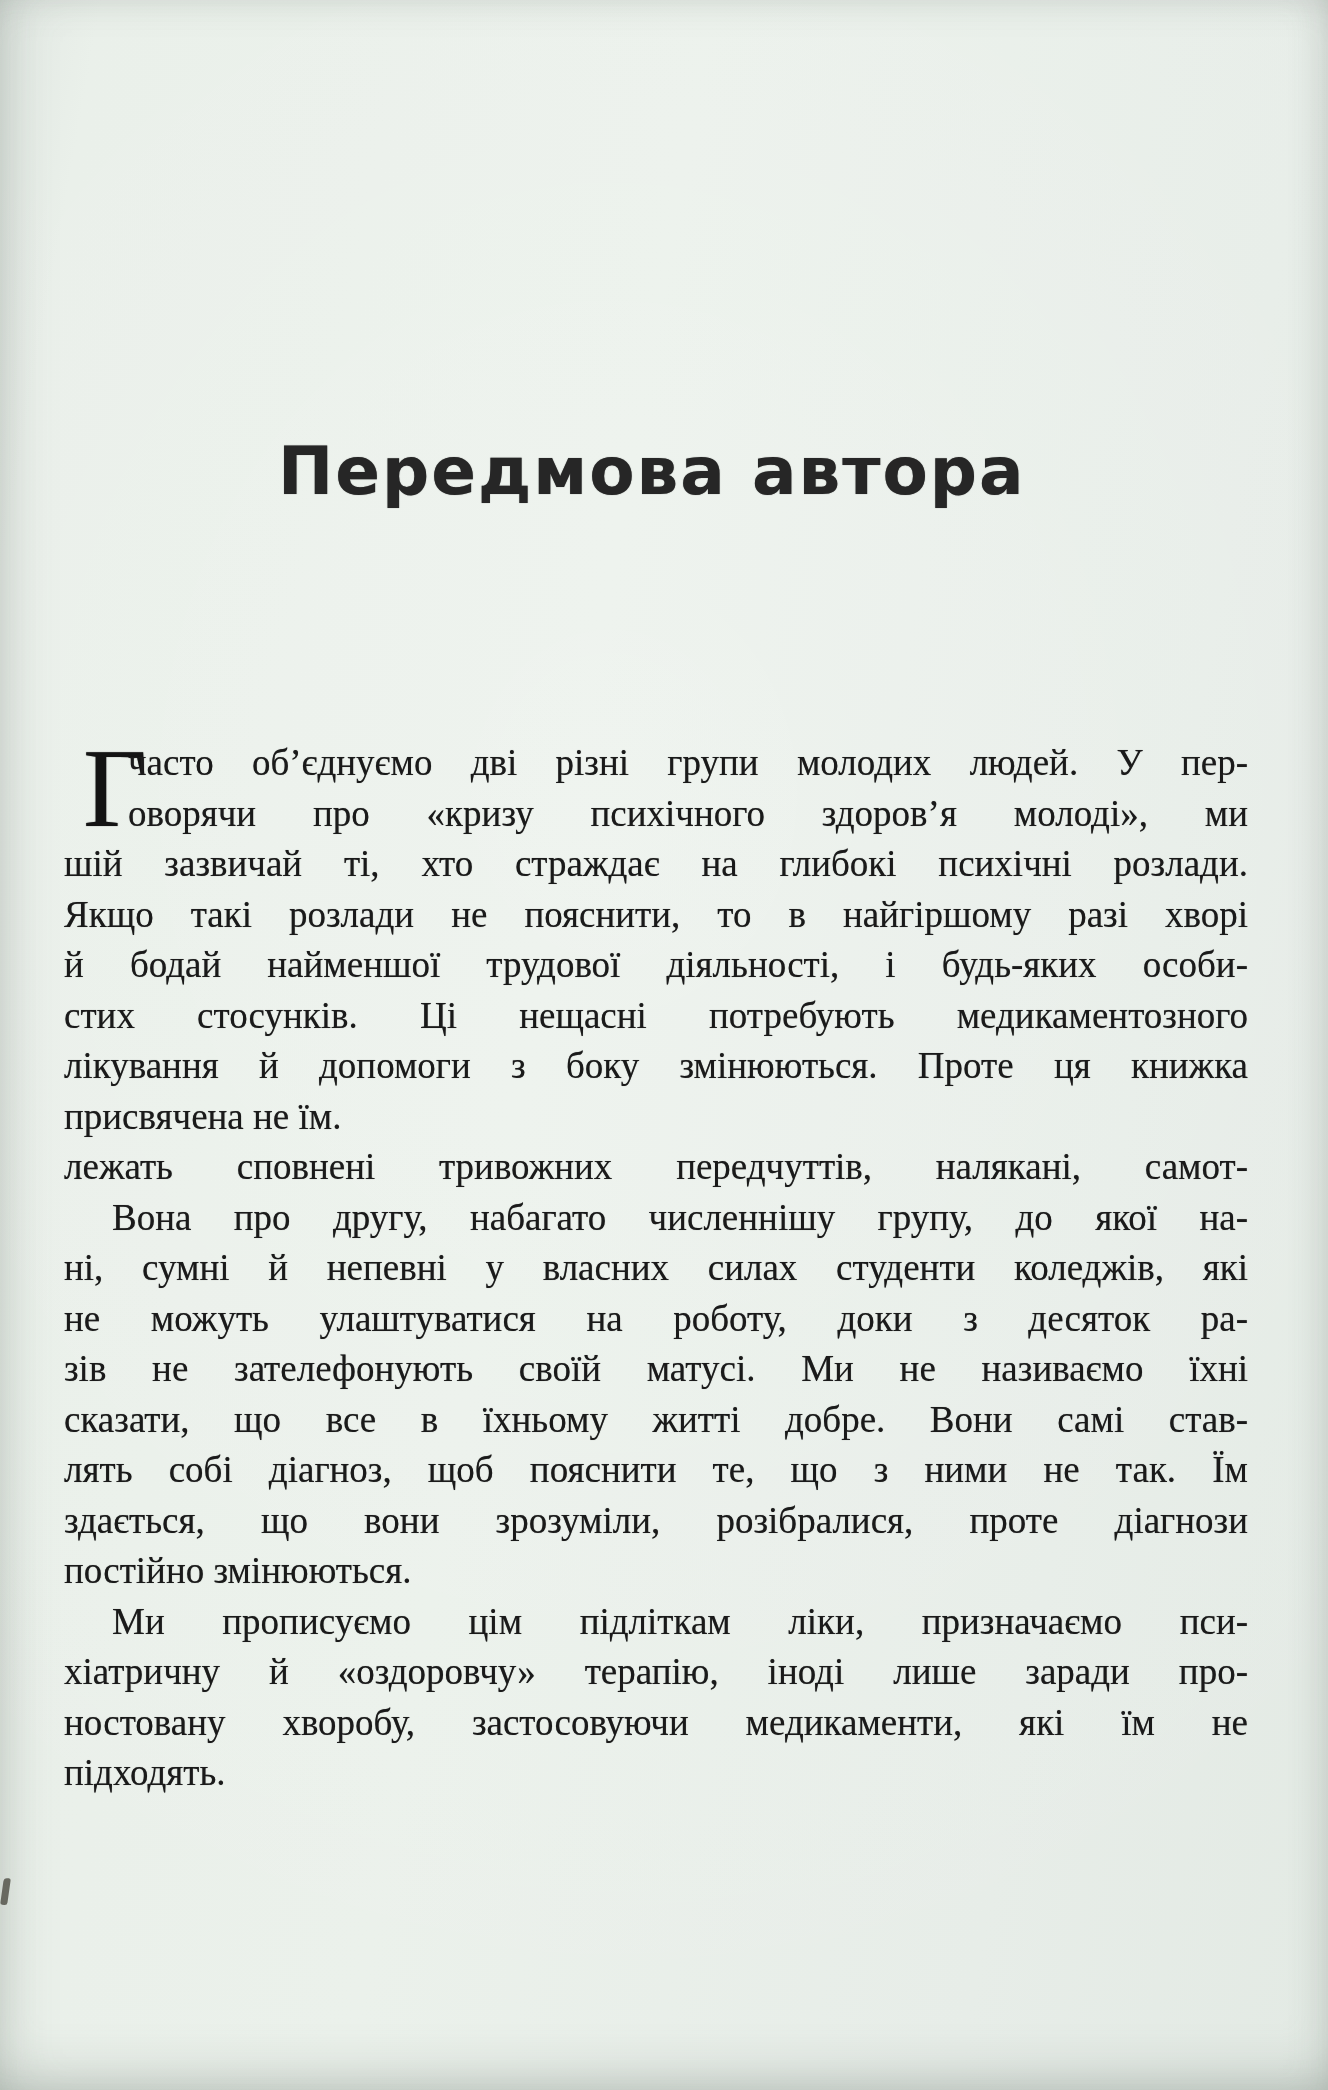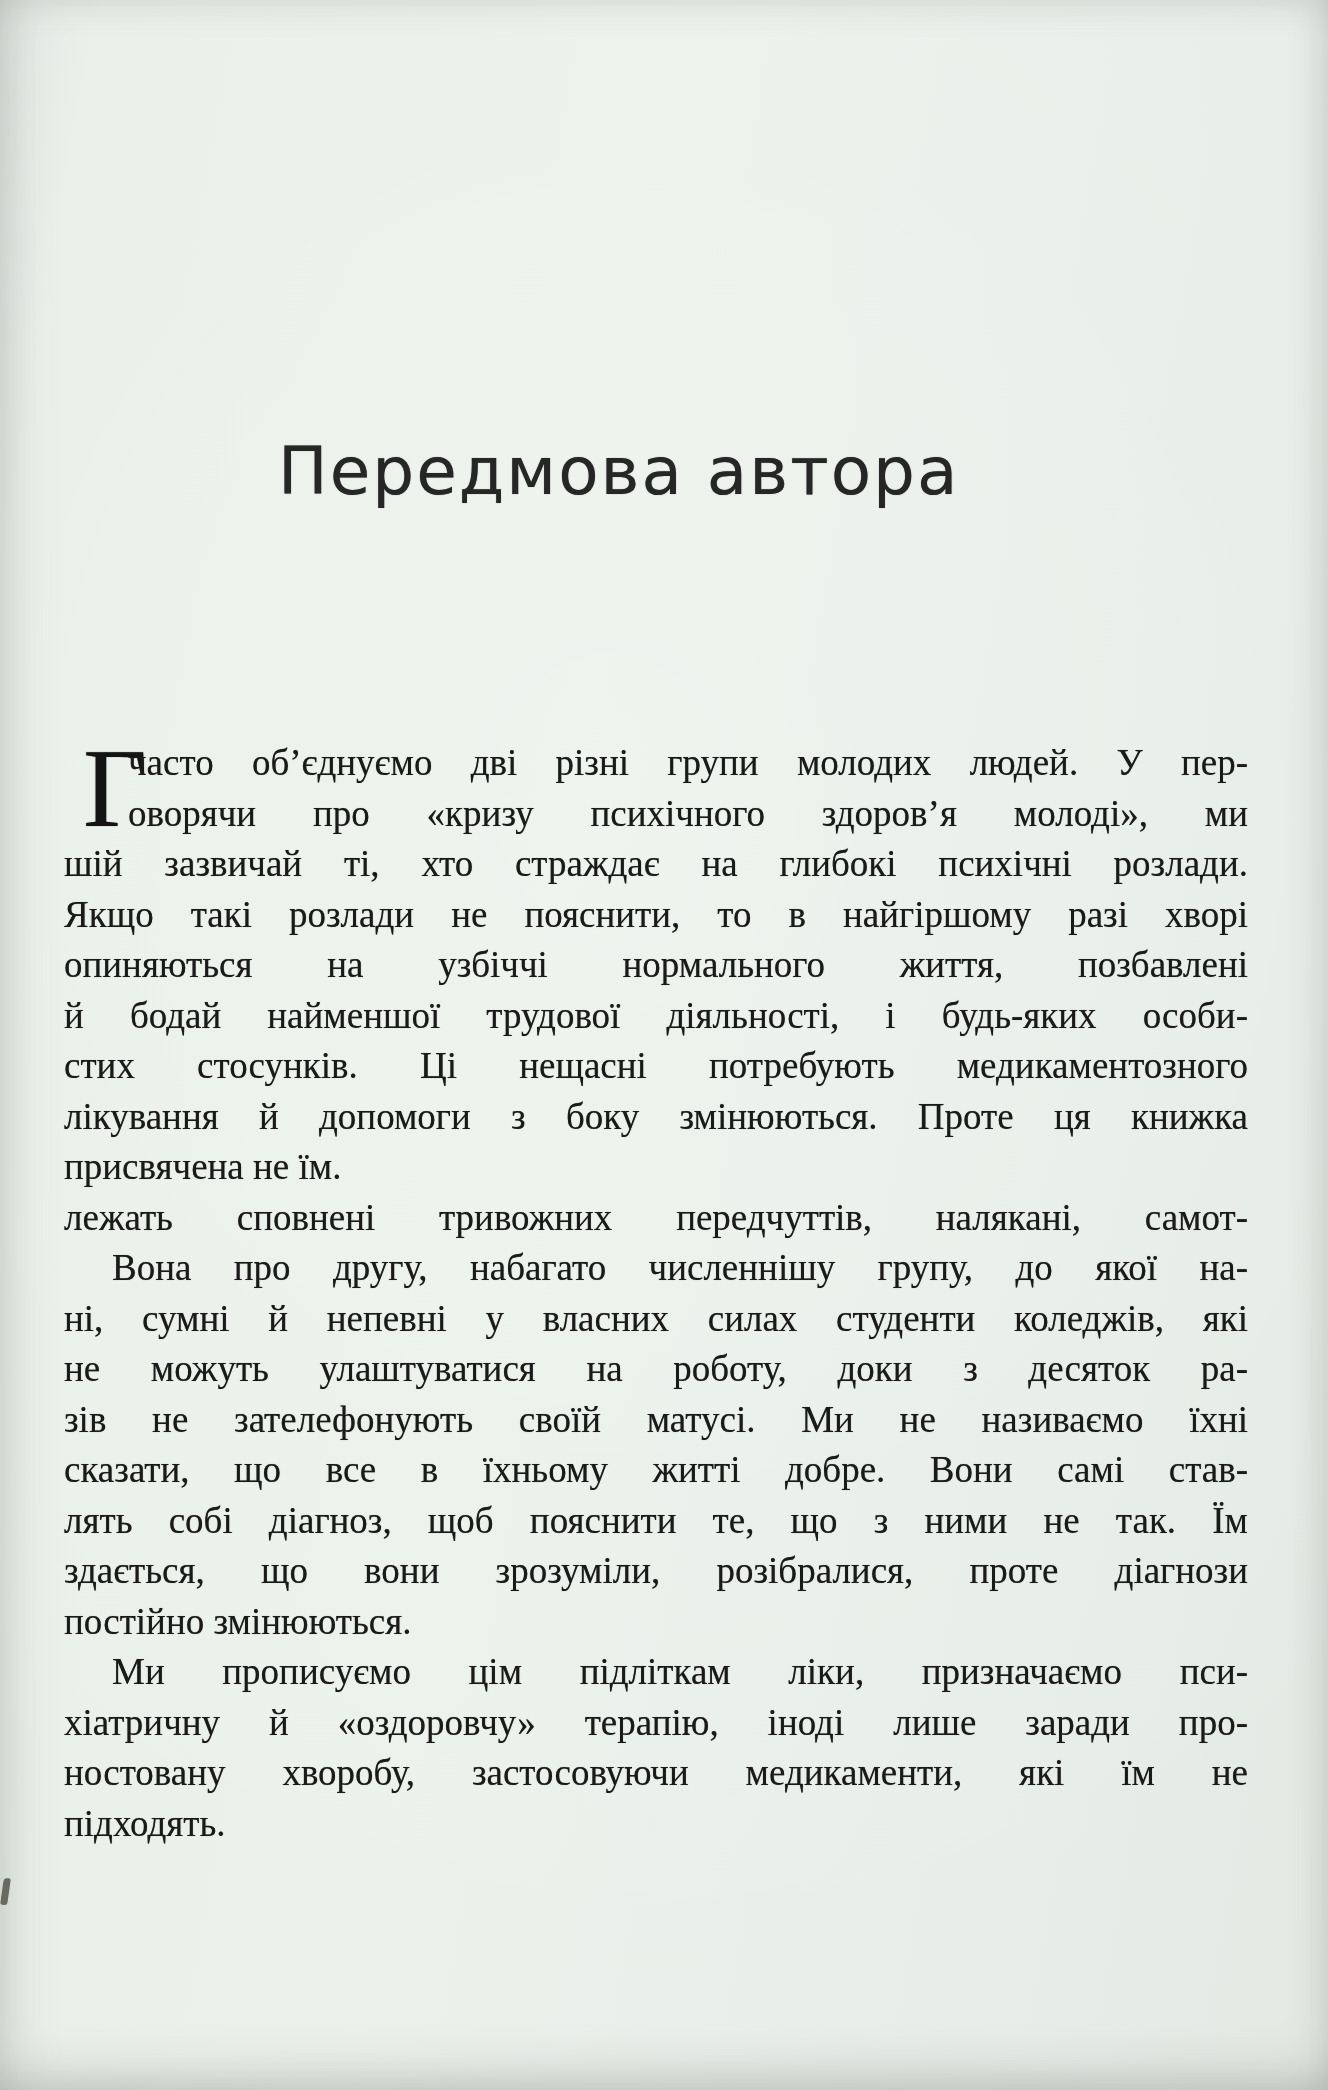--- a/index.html
+++ b/index.html
@@ -18,21 +18,21 @@
     overflow:hidden;
     font-family:"Liberation Serif", serif;
     color:#1a1a1a;
   }
   .title{
     position:absolute;
     left:278px; top:436px;
     font-family:"DejaVu Sans", sans-serif;
     font-size:66px;
     line-height:72px;
-    font-weight:normal;
+    font-weight:bold;
     letter-spacing:2px;
     color:#262626;
     white-space:nowrap;
     text-shadow:0 0 1px rgba(30,30,30,.55);
     text-align:right;
   }
   .text-block{
     position:absolute;
     left:64px; top:738px;
     width:1184px;
@@ -81,21 +81,20 @@
   <div class="title">Передмова автора</div>
 
   <div class="text-block">
 
     <div class="para">
       <span class="dropcap">Г</span>
       <div class="pline">часто об’єднуємо дві різні групи молодих людей. У пер-</div>
       <div class="pline">оворячи про «кризу психічного здоров’я молоді», ми</div>
       <div class="pline">шій зазвичай ті, хто страждає на глибокі психічні розлади.</div>
       <div class="pline">Якщо такі розлади не пояснити, то в найгіршому разі хворі</div>
-      <div class="pline">опиняються на узбіччі нормального життя, позбавлені</div>
       <div class="pline">й бодай найменшої трудової діяльності, і будь-яких особи-</div>
       <div class="pline">стих стосунків. Ці нещасні потребують медикаментозного</div>
       <div class="pline">лікування й допомоги з боку змінюються. Проте ця книжка</div>
       <div class="pline end">присвячена не їм.</div>
     </div>
 
     <div class="para">
       <div class="pline">лежать сповнені тривожних передчуттів, налякані, самот-</div>
       <div class="pline indent">Вона про другу, набагато численнішу групу, до якої на-</div>
       <div class="pline">ні, сумні й непевні у власних силах студенти коледжів, які</div>

